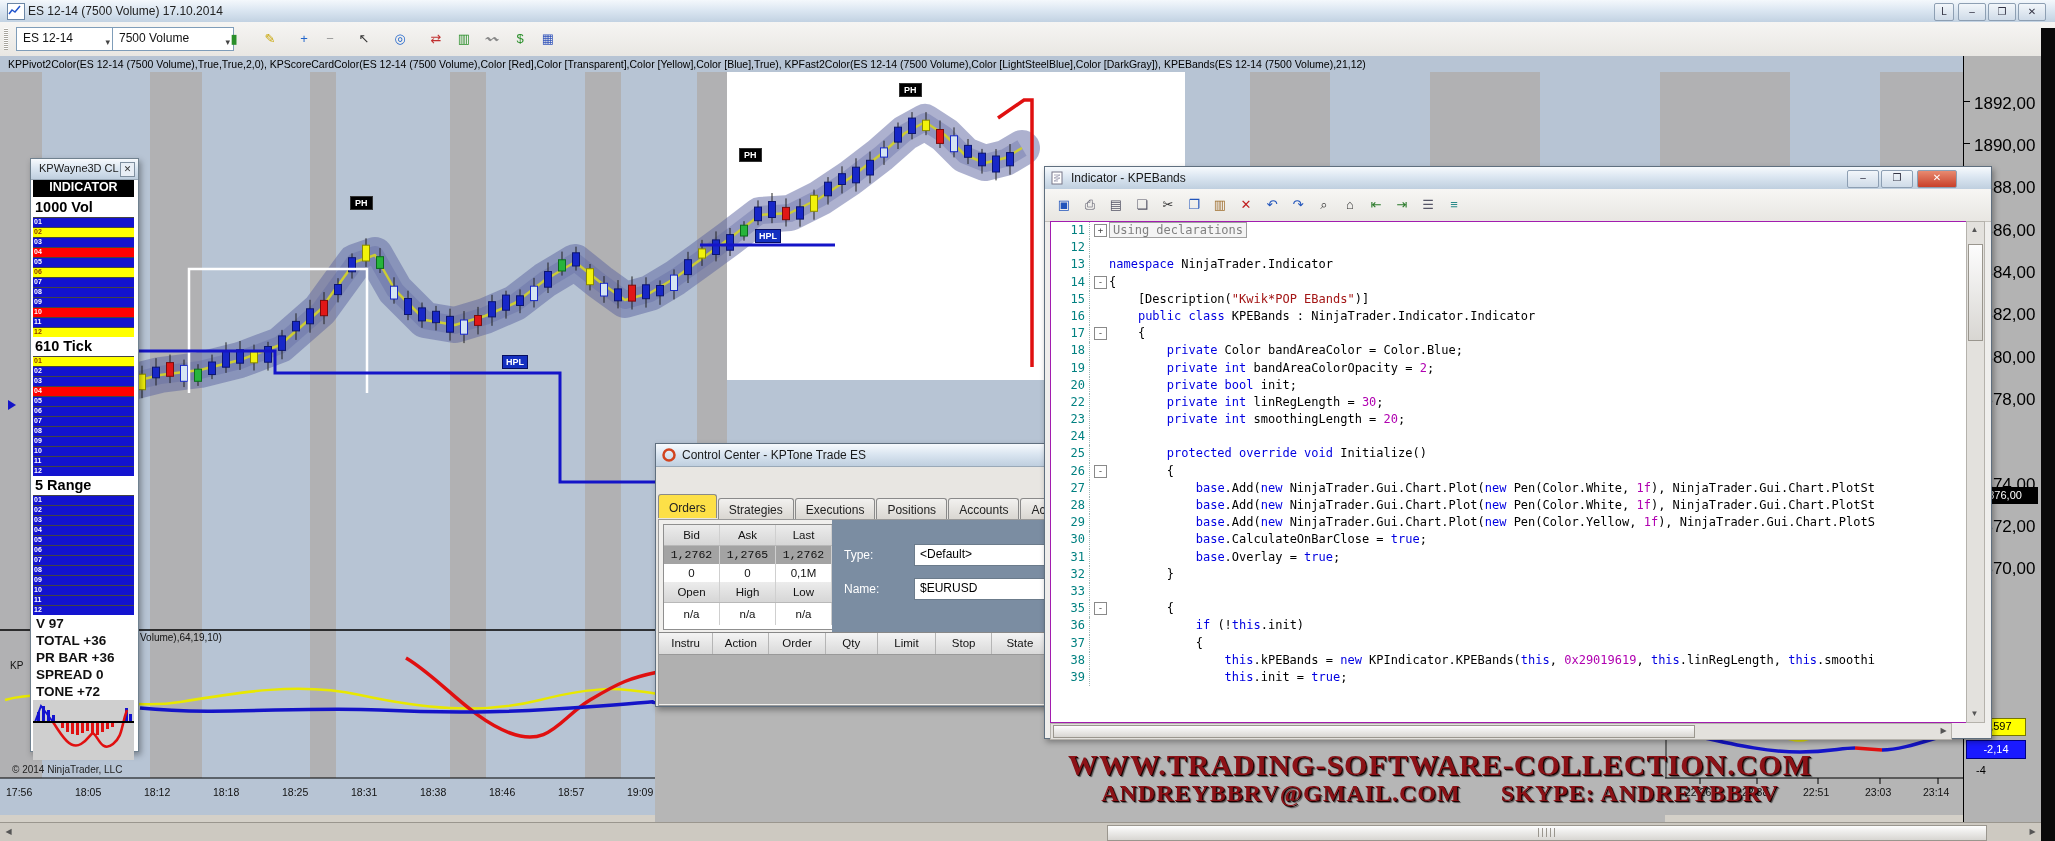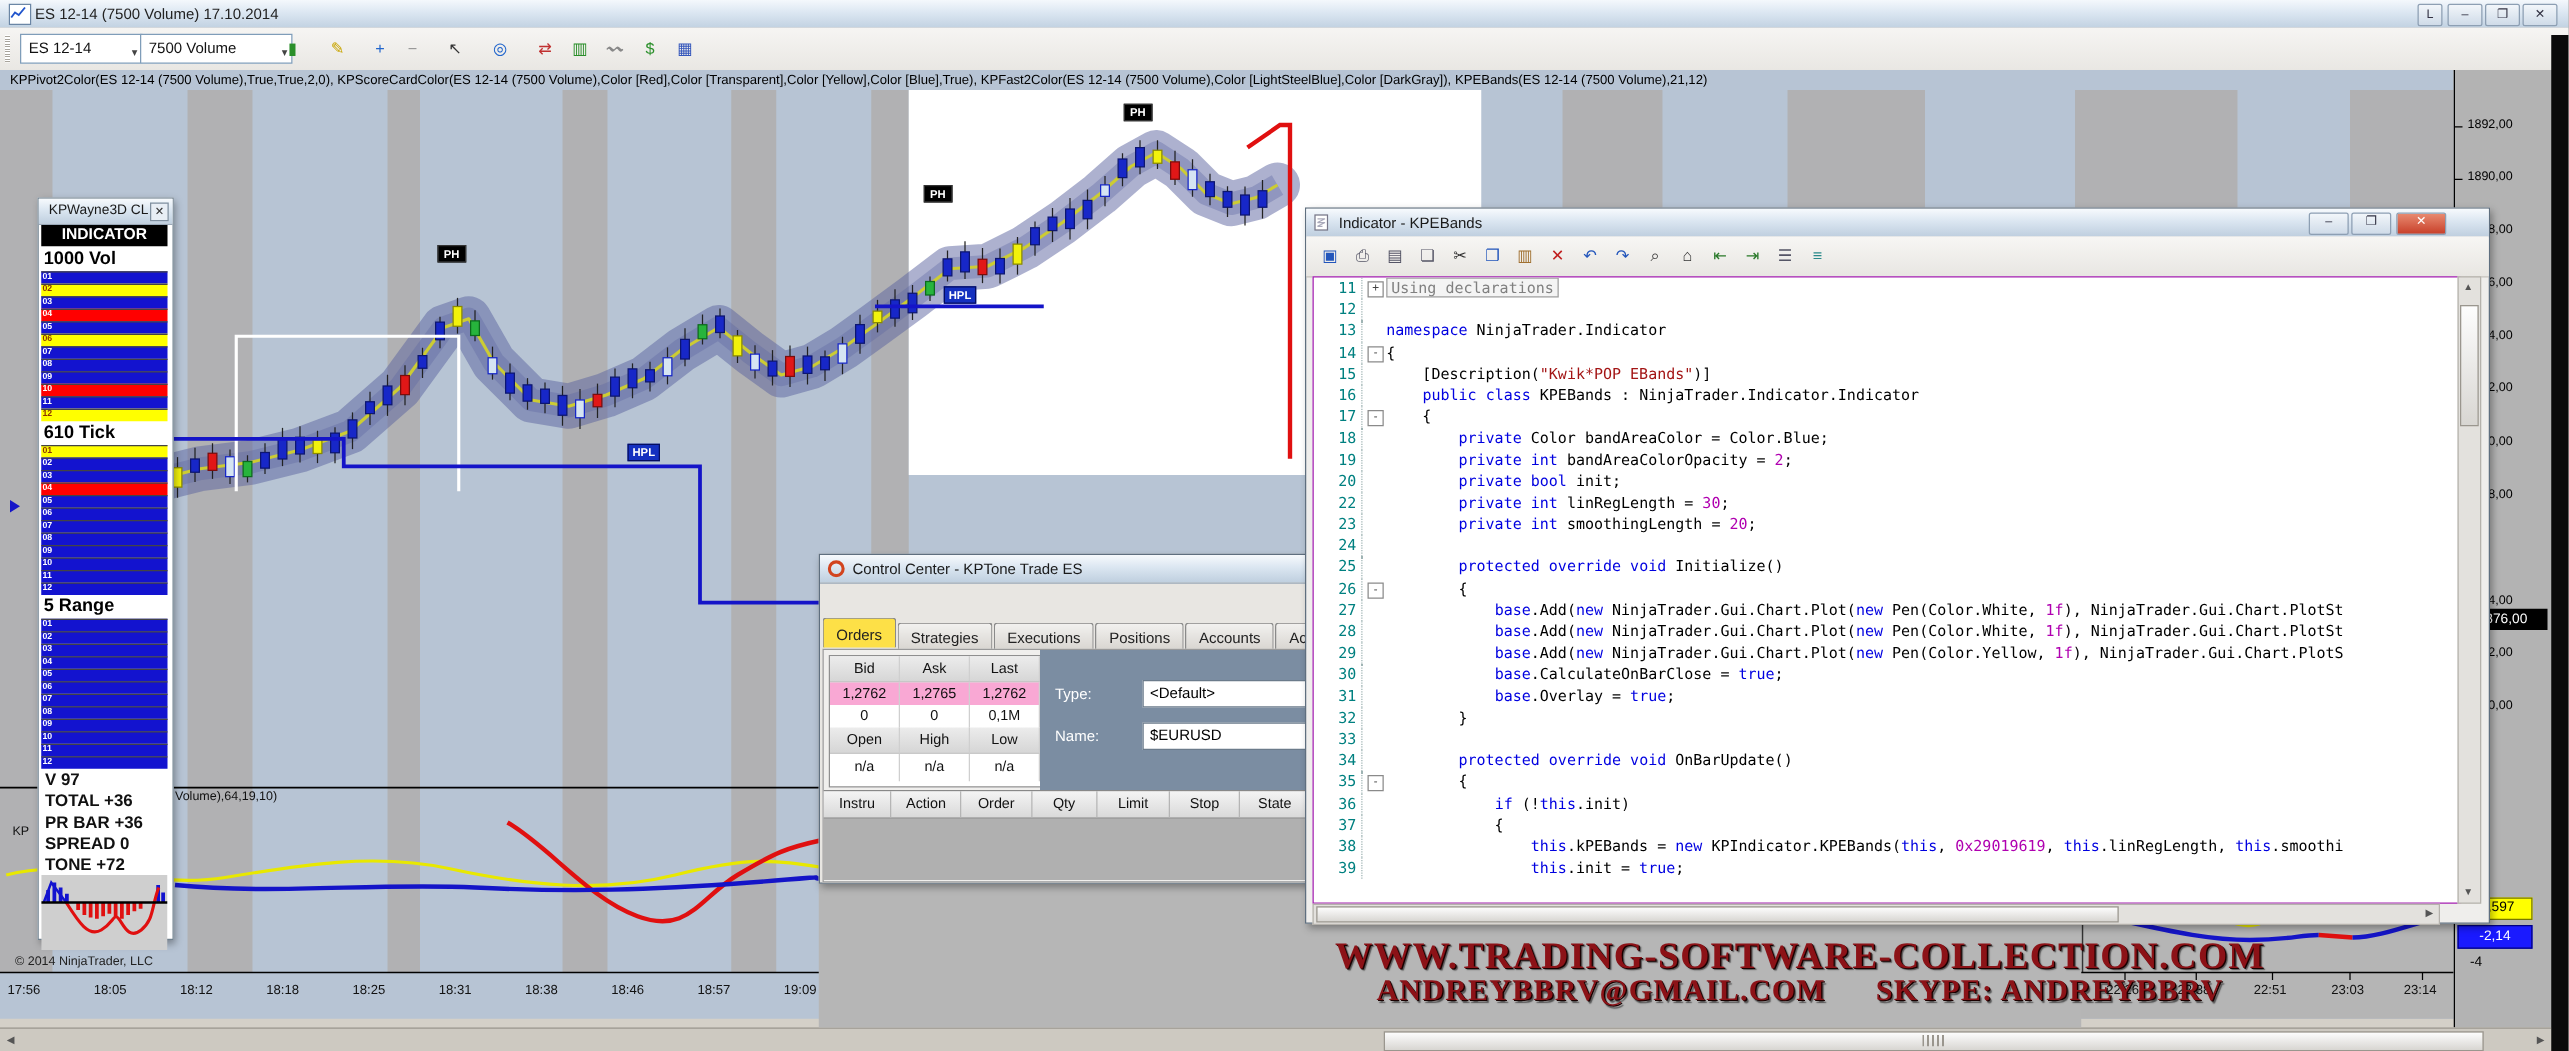--- a/index.html
+++ b/index.html
@@ -25,21 +25,21 @@
     text-align:center;line-height:20px;font-size:13px;}
   
   #chartsvg{left:0;top:56px;z-index:1;}
   #indline{left:8px;top:58px;width:1450px;z-index:2;font-size:10.5px;color:#000;white-space:nowrap;overflow:hidden;}
   .phbox{z-index:2;background:#000;color:#fff;font-weight:bold;font-size:9px;padding:1px 4px;border:1px solid #333;}
   .hplbox{z-index:2;background:#1430c0;color:#fff;font-weight:bold;font-size:9px;padding:1px 3px;border:1px solid #050d60;}
   #copyright{left:12px;top:764px;z-index:2;font-size:10px;color:#222;}
   .lowfrag{z-index:2;font-size:10px;color:#111;}
   
   #paxis{left:1963px;top:56px;width:78px;height:766px;background:#b3b3b3;border-left:1px solid #000;z-index:2;}
-  .ptick{position:absolute;left:10px;font-size:10px;color:#000;}
+  .ptick{position:absolute;left:10px;font-size:17px;color:#000;}
   .ptickdash{position:absolute;left:0;width:6px;height:1px;background:#000;}
   #lastbox{position:absolute;left:2px;top:431px;width:72px;height:17px;background:#000;color:#fff;
     font-size:11px;line-height:17px;text-align:center;}
   #ybox{position:absolute;left:2px;top:662px;width:58px;height:16px;background:#ffff00;color:#000;border:1px solid #777700;
     font-size:11px;line-height:15px;text-align:center;}
   #bbox{position:absolute;left:2px;top:684px;width:58px;height:17px;background:#1a1aff;color:#fff;border:1px solid #000080;
     font-size:11px;line-height:16px;text-align:center;}
   .lowtick{position:absolute;left:12px;font-size:11px;color:#000;}
   .timelabel{position:absolute;top:786px;z-index:2;font-size:10.5px;color:#111;}
   
@@ -76,21 +76,21 @@
   #cctabs{position:absolute;left:2px;top:50px;width:491px;height:25px;}
   .tab{position:relative;display:inline-block;margin-right:1px;padding:4px 10px 3px 10px;font-size:12px;
     background:linear-gradient(#f2f1ef,#d8d5d0);border:1px solid #8a8a8a;border-bottom:none;border-radius:3px 3px 0 0;color:#222;top:2px;}
   .tab.active{background:#fde047;top:0;padding-top:6px;font-size:12px;}
   #cccontent{position:absolute;left:2px;top:75px;width:491px;height:185px;background:#f0efed;border:1px solid #9a9a9a;}
   #quote{position:absolute;left:4px;top:4px;width:168px;height:104px;background:#fff;border:1px solid #8f8f8f;}
   .qrow{display:flex;}
   .qrow div{flex:1;text-align:center;font-size:11.5px;border-right:1px solid #cfcfcf;}
   .qhead{background:linear-gradient(#ececec,#d6d6d6);height:20px;line-height:20px;border-bottom:1px solid #b8b8b8;}
   .qval{height:18px;line-height:18px;}
-  .green{background:#f9a8d4;}
+  .green{background:#a3a3a3;font-family:Liberation Mono, monospace;}
   #ccright{position:absolute;left:173px;top:0px;width:318px;height:112px;background:#7b8da2;}
   .fldlabel{position:absolute;font-size:12px;color:#fff;}
   .fld{position:absolute;height:20px;background:#fff;border:1px solid #6b7b8b;font-size:12px;line-height:18px;padding-left:5px;color:#000;}
   #orders{position:absolute;left:0px;top:112px;width:491px;height:71px;background:#b0b0b0;border-top:1px solid #888;}
   #ohead{display:flex;height:21px;background:linear-gradient(#f4f4f4,#d9d9d9);border-bottom:1px solid #999;}
   #ohead div{font-size:11.5px;line-height:21px;text-align:center;border-right:1px solid #b5b5b5;}
   
   #editor{left:1044px;top:166px;width:946px;height:571px;z-index:7;background:#efeeec;}
   #etools{position:absolute;left:0;top:22px;width:100%;height:32px;background:linear-gradient(#f7f6f4,#e8e6e2);
     border-bottom:1px solid #c3c0ba;}
@@ -609,21 +609,20 @@
         <div class="cl"><span class="ln">24</span><span class="fdspace"></span></div>
         <div class="cl"><span class="ln">25</span><span class="fdspace"></span><span class="p">        </span><span class="k">protected</span><span class="p"> </span><span class="k">override</span><span class="p"> </span><span class="k">void</span><span class="p"> Initialize()</span></div>
         <div class="cl"><span class="ln">26</span><span class="fd">-</span><span class="p">        {</span></div>
         <div class="cl"><span class="ln">27</span><span class="fdspace"></span><span class="p">            </span><span class="k">base</span><span class="p">.Add(</span><span class="k">new</span><span class="p"> NinjaTrader.Gui.Chart.Plot(</span><span class="k">new</span><span class="p"> Pen(Color.White, </span><span class="n">1f</span><span class="p">), NinjaTrader.Gui.Chart.PlotSt</span></div>
         <div class="cl"><span class="ln">28</span><span class="fdspace"></span><span class="p">            </span><span class="k">base</span><span class="p">.Add(</span><span class="k">new</span><span class="p"> NinjaTrader.Gui.Chart.Plot(</span><span class="k">new</span><span class="p"> Pen(Color.White, </span><span class="n">1f</span><span class="p">), NinjaTrader.Gui.Chart.PlotSt</span></div>
         <div class="cl"><span class="ln">29</span><span class="fdspace"></span><span class="p">            </span><span class="k">base</span><span class="p">.Add(</span><span class="k">new</span><span class="p"> NinjaTrader.Gui.Chart.Plot(</span><span class="k">new</span><span class="p"> Pen(Color.Yellow, </span><span class="n">1f</span><span class="p">), NinjaTrader.Gui.Chart.PlotS</span></div>
         <div class="cl"><span class="ln">30</span><span class="fdspace"></span><span class="p">            </span><span class="k">base</span><span class="p">.CalculateOnBarClose = </span><span class="k">true</span><span class="p">;</span></div>
         <div class="cl"><span class="ln">31</span><span class="fdspace"></span><span class="p">            </span><span class="k">base</span><span class="p">.Overlay = </span><span class="k">true</span><span class="p">;</span></div>
         <div class="cl"><span class="ln">32</span><span class="fdspace"></span><span class="p">        }</span></div>
         <div class="cl"><span class="ln">33</span><span class="fdspace"></span></div>
-        <div class="cl"><span class="ln">34</span><span class="fdspace"></span><span class="p">        </span><span class="k">protected</span><span class="p"> </span><span class="k">override</span><span class="p"> </span><span class="k">void</span><span class="p"> OnBarUpdate()</span></div>
         <div class="cl"><span class="ln">35</span><span class="fd">-</span><span class="p">        {</span></div>
         <div class="cl"><span class="ln">36</span><span class="fdspace"></span><span class="p">            </span><span class="k">if</span><span class="p"> (!</span><span class="k">this</span><span class="p">.init)</span></div>
         <div class="cl"><span class="ln">37</span><span class="fdspace"></span><span class="p">            {</span></div>
         <div class="cl"><span class="ln">38</span><span class="fdspace"></span><span class="p">                </span><span class="k">this</span><span class="p">.kPEBands = </span><span class="k">new</span><span class="p"> KPIndicator.KPEBands(</span><span class="k">this</span><span class="p">, </span><span class="n">0x29019619</span><span class="p">, </span><span class="k">this</span><span class="p">.linRegLength, </span><span class="k">this</span><span class="p">.smoothi</span></div>
         <div class="cl"><span class="ln">39</span><span class="fdspace"></span><span class="p">                </span><span class="k">this</span><span class="p">.init = </span><span class="k">true</span><span class="p">;</span></div>
       </div>
     <div id="evscroll">
       <div class="sarrow" style="top:1px;">▲</div>
       <div class="sthumb" style="left:1px;top:22px;width:13px;height:95px;"></div>
       <div class="sarrow" style="bottom:1px;">▼</div>

